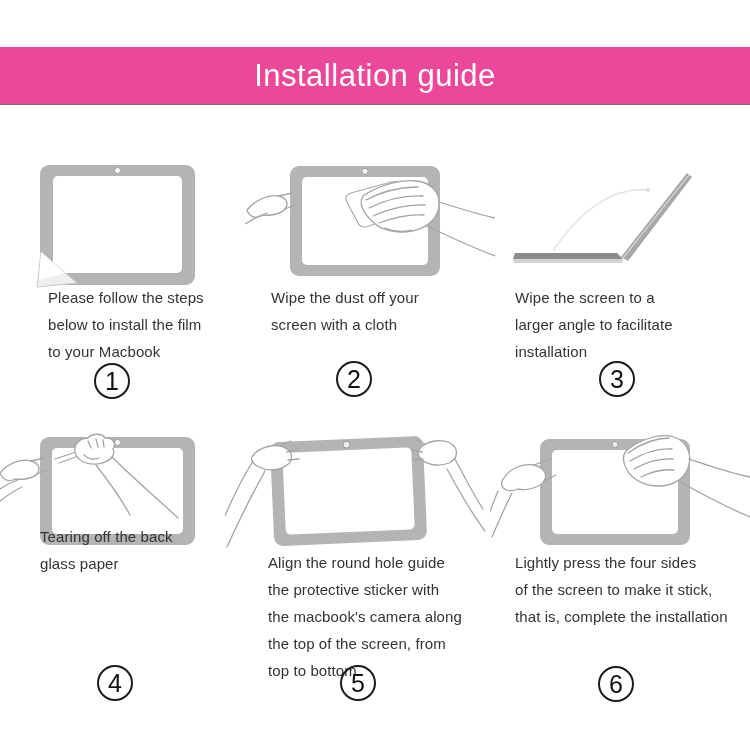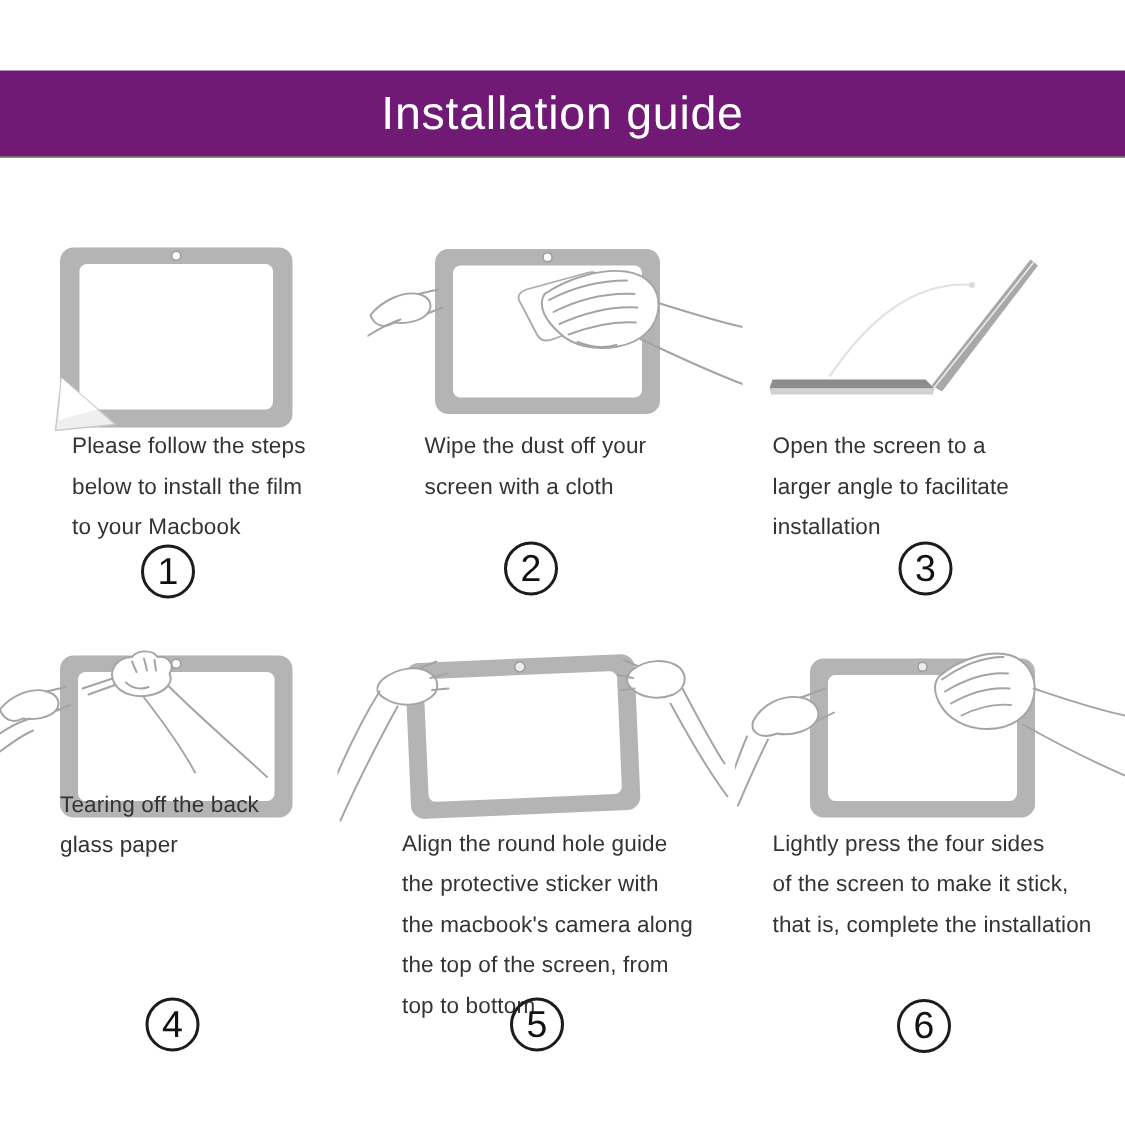--- a/index.html
+++ b/index.html
@@ -3,21 +3,21 @@
 <meta charset="utf-8">
 <style>
   html,body { margin:0; padding:0; }
   body {
     width:750px; height:750px; position:relative; overflow:hidden;
     background:#ffffff;
     font-family:"Liberation Sans", sans-serif;
   }
   .banner {
     position:absolute; left:0; top:47px; width:750px; height:57px;
-    background:#701a75; border-bottom:1px solid #6f6f6f;
+    background:#ec4899; border-bottom:1px solid #6f6f6f;
     display:flex; align-items:center; justify-content:center;
   }
   .banner-title {
     color:#ffffff; font-size:31px; font-weight:400; letter-spacing:0.5px;
   }
   .illus { position:absolute; }
   .caption {
     position:absolute; font-size:15px; line-height:27px; color:#333333;
     white-space:pre-line; letter-spacing:0.1px;
   }
@@ -29,21 +29,21 @@
   }
   
   #p1-svg { left:20px;  top:158px; }
   #p2-svg { left:245px; top:158px; }
   #p3-svg { left:505px; top:158px; }
   #p4-svg { left:0px;   top:425px; }
   #p5-svg { left:225px; top:425px; }
   #p6-svg { left:490px; top:425px; }
   
   #cap1 { left:48px;  top:284px; width:185px; }
-  #cap2 { left:283px; top:284px; width:195px; }
+  #cap2 { left:271px; top:284px; width:195px; }
   #cap3 { left:515px; top:284px; width:200px; }
   #cap4 { left:40px;  top:523px; width:200px; }
   #cap5 { left:268px; top:549px; width:220px; }
   #cap6 { left:515px; top:549px; width:238px; }
   
   #num1 { left:94px;  top:363px; }
   #num2 { left:336px; top:361px; }
   #num3 { left:599px; top:361px; }
   #num4 { left:97px;  top:665px; }
   #num5 { left:340px; top:665px; }
@@ -128,21 +128,21 @@
 
   <path class="handfill" d="M12,56 C18,44 32,38 44,40 C54,42 58,50 54,56 C50,62 38,66 28,64 C18,68 10,64 12,56 Z"></path>
   <path class="lineart" d="M44,40 L60,34 M54,56 L66,50 M8,66 C2,80 -2,92 -6,104 M22,68 C14,84 8,98 2,112"></path>
 </svg>
 
 <div id="cap1" class="caption">Please follow the steps
 below to install the film
 to your Macbook</div>
 <div id="cap2" class="caption">Wipe the dust off your
 screen with a cloth</div>
-<div id="cap3" class="caption">Open the screen to a
+<div id="cap3" class="caption">Wipe the screen to a
 larger angle to facilitate
 installation</div>
 <div id="cap4" class="caption">Tearing off the back
 glass paper</div>
 <div id="cap5" class="caption">Align the round hole guide
 the protective sticker with
 the macbook's camera along
 the top of the screen, from
 top to bottom</div>
 <div id="cap6" class="caption">Lightly press the four sides

